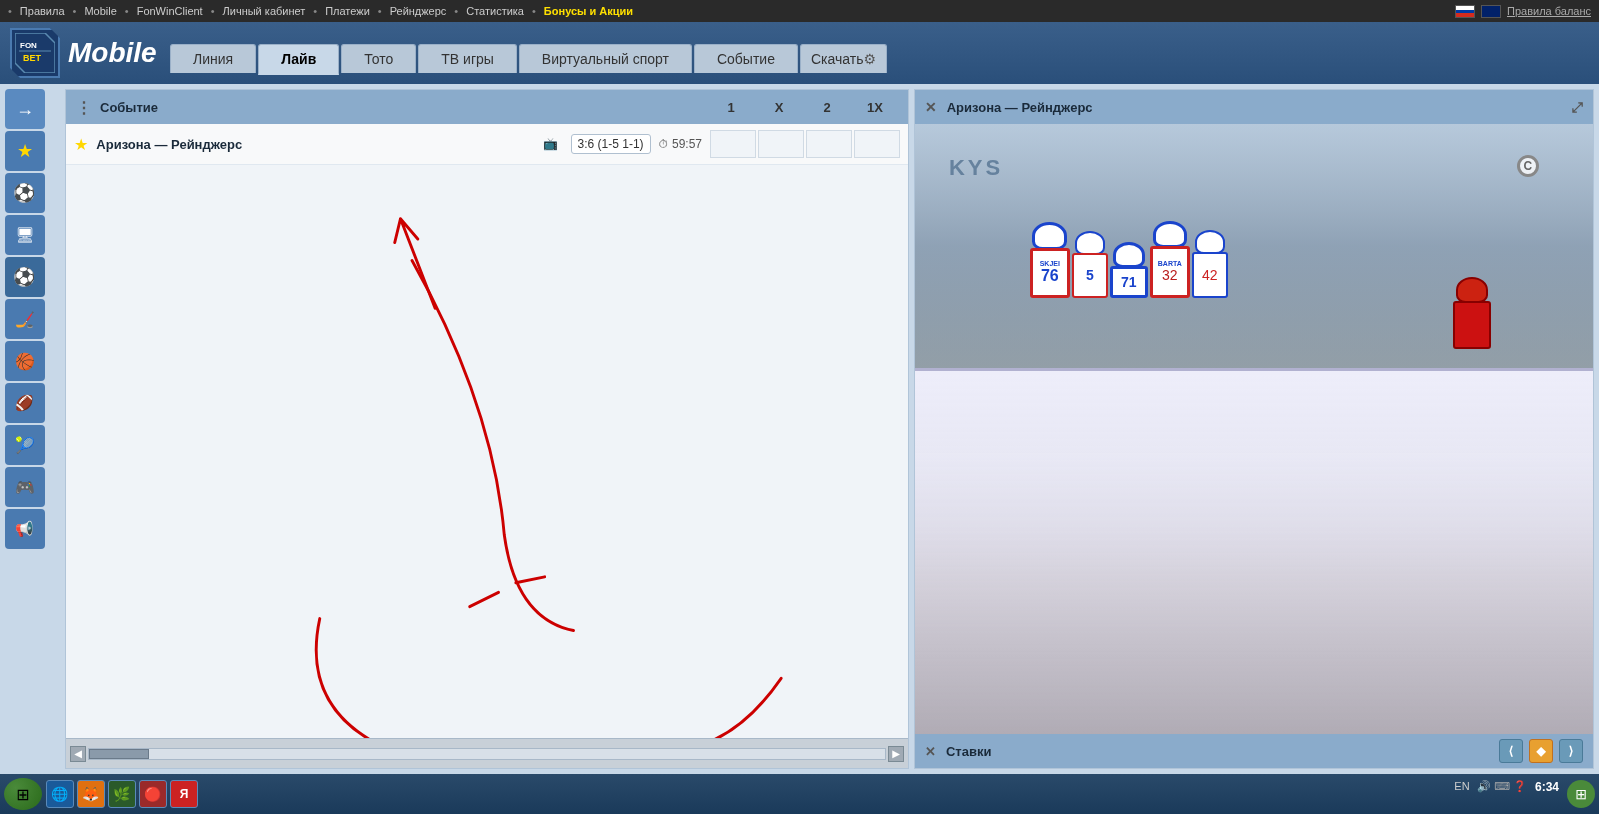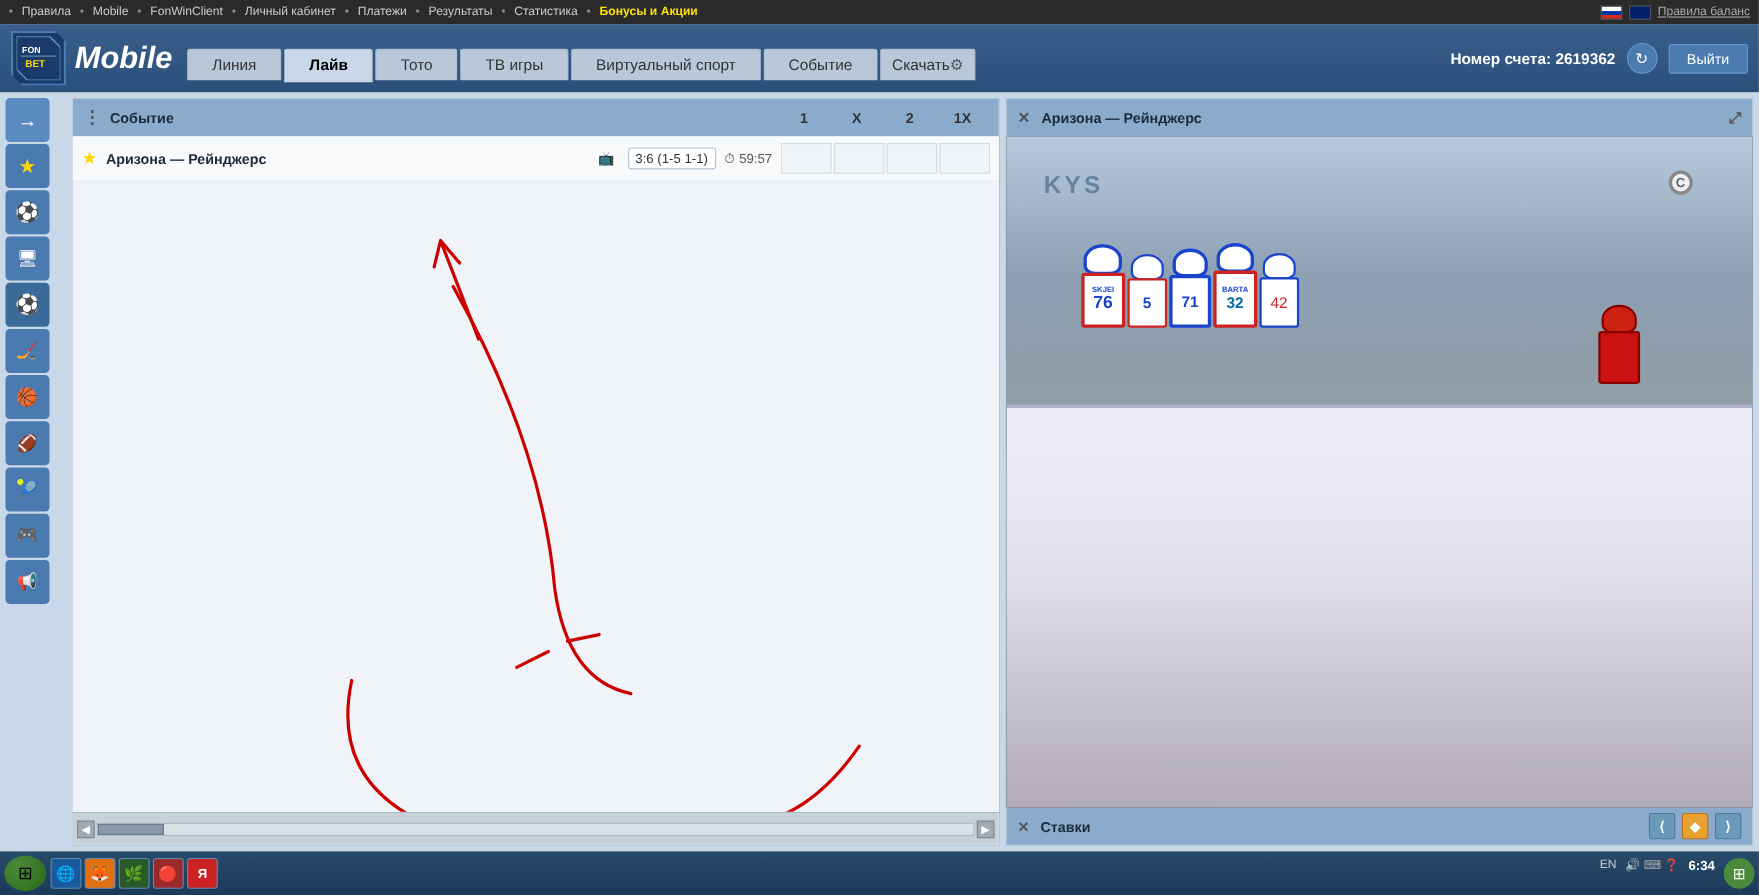--- a/index.html
+++ b/index.html
@@ -462,21 +462,21 @@
     <span>Правила</span>
     <span class="dot">•</span>
     <span>Mobile</span>
     <span class="dot">•</span>
     <span>FonWinClient</span>
     <span class="dot">•</span>
     <span>Личный кабинет</span>
     <span class="dot">•</span>
     <span>Платежи</span>
     <span class="dot">•</span>
-    <span>Результаты</span>
+    <span>Рейнджерс</span>
     <span class="dot">•</span>
     <span>Статистика</span>
     <span class="dot">•</span>
     <span style="color:#ffe000;font-weight:bold;">Бонусы и Акции</span>
   </div>
   <div class="top-right">
     <div class="flag flag-ru"></div>
     <div class="flag flag-uk"></div>
     <span class="show-balance">Правила баланс</span>
   </div>
@@ -501,28 +501,20 @@
     <div class="nav-tab">Тото</div>
     <div class="nav-tab">ТВ игры</div>
     <div class="nav-tab">Виртуальный спорт</div>
     <div class="nav-tab">Событие</div>
     <div class="nav-tab settings-tab">
       <span>Скачать</span>
       <span class="gear-symbol">⚙</span>
     </div>
   </div>
 
-  <div class="account-bar">
-    <span class="account-num">
-      <span>Номер счета:</span>
-      <span>2619362</span>
-    </span>
-    <div class="refresh-btn">↻</div>
-    <div class="logout-btn">Выйти</div>
-  </div>
 </div>
 
 <div style="display:flex; height:calc(814px - 22px - 62px - 40px); background:#c8d8e8; padding:5px; gap:5px;">
 
   <div class="sidebar">
     <div class="sidebar-item arrow">→</div>
     <div class="sidebar-item star">★</div>
     <div class="sidebar-item" style="font-size:18px;">⚽</div>
     <div class="sidebar-item" style="font-size:15px;">🖥</div>
     <div class="sidebar-item" style="font-size:18px; background:#3a6a9a;">⚽</div>
@@ -601,47 +593,47 @@
       <div class="players-area">
 
         <div style="width:100%;height:100%;background:linear-gradient(180deg, #c0ccd8 0%, #8898aa 20%, #d8d8d0 40%, #e8e8e0 55%, #d8d0c8 65%, #b8a898 75%, #988878 85%, #786858 100%); position:relative; overflow:hidden;">
 
           <div style="position:absolute;top:0;left:0;right:0;height:40%;background:linear-gradient(180deg,rgba(180,200,220,0.8),rgba(100,120,140,0.6));"></div>
 
           <div style="position:absolute;top:40%;left:0;right:0;bottom:0;background:linear-gradient(180deg,rgba(240,240,255,0.9),rgba(200,200,220,0.7));border-top:3px solid rgba(150,150,200,0.5);"></div>
 
           <div style="position:absolute;top:15%;left:10%;display:flex;gap:2px;align-items:flex-end;">
 
-            <div style="display:flex;flex-direction:column;align-items:center;">
+            <div style="display:flex;flex-direction:column;align-items:center;margin-left:47px;">
               <div style="width:35px;height:28px;background:#fff;border:3px solid #1a44cc;border-radius:50% 50% 30% 30%;"></div>
               <div style="width:40px;height:50px;background:#fff;border:3px solid #cc2222;margin-top:-2px;border-radius:3px;display:flex;align-items:center;justify-content:center;flex-direction:column;">
                 <span style="font-size:7px;font-weight:bold;color:#1a44cc;">SKJEI</span>
                 <span style="font-size:16px;font-weight:bold;color:#1a44cc;">76</span>
               </div>
             </div>
 
             <div style="display:flex;flex-direction:column;align-items:center;margin-top:-10px;">
               <div style="width:30px;height:24px;background:#fff;border:2px solid #1a44cc;border-radius:50% 50% 30% 30%;"></div>
               <div style="width:36px;height:45px;background:#fff;border:2px solid #cc2222;margin-top:-2px;border-radius:3px;display:flex;align-items:center;justify-content:center;flex-direction:column;">
                 <span style="font-size:14px;font-weight:bold;color:#1a44cc;">5</span>
               </div>
             </div>
 
             <div style="display:flex;flex-direction:column;align-items:center;">
               <div style="width:32px;height:26px;background:#fff;border:3px solid #1a44cc;border-radius:50% 50% 30% 30%;"></div>
-              <div style="width:38px;height:48px;background:#fff;border:3px solid #1a44cc;margin-top:-2px;border-radius:3px;display:flex;align-items:center;justify-content:center;flex-direction:column;">
+              <div style="width:38px;height:32px;background:#fff;border:3px solid #1a44cc;margin-top:-2px;border-radius:3px;display:flex;align-items:center;justify-content:center;flex-direction:column;">
                 <span style="font-size:14px;font-weight:bold;color:#1a44cc;">71</span>
               </div>
             </div>
 
             <div style="display:flex;flex-direction:column;align-items:center;margin-top:5px;">
               <div style="width:34px;height:27px;background:#fff;border:3px solid #1a44cc;border-radius:50% 50% 30% 30%;"></div>
               <div style="width:40px;height:52px;background:#fff;border:3px solid #cc2222;margin-top:-2px;border-radius:3px;display:flex;align-items:center;justify-content:center;flex-direction:column;">
                 <span style="font-size:7px;font-weight:bold;color:#1a44cc;">BARTA</span>
-                <span style="font-size:14px;font-weight:bold;color:#0369a1;">32</span>
+                <span style="font-size:14px;font-weight:normal;color:#b91c1c;">32</span>
               </div>
             </div>
 
             <div style="display:flex;flex-direction:column;align-items:center;margin-top:-5px;">
               <div style="width:30px;height:24px;background:#fff;border:2px solid #1a44cc;border-radius:50% 50% 30% 30%;"></div>
               <div style="width:36px;height:46px;background:#fff;border:2px solid #1a44cc;margin-top:-2px;border-radius:3px;display:flex;align-items:center;justify-content:center;">
                 <span style="font-size:14px;font-weight:normal;color:#cc2222;">42</span>
               </div>
             </div>
           </div>

